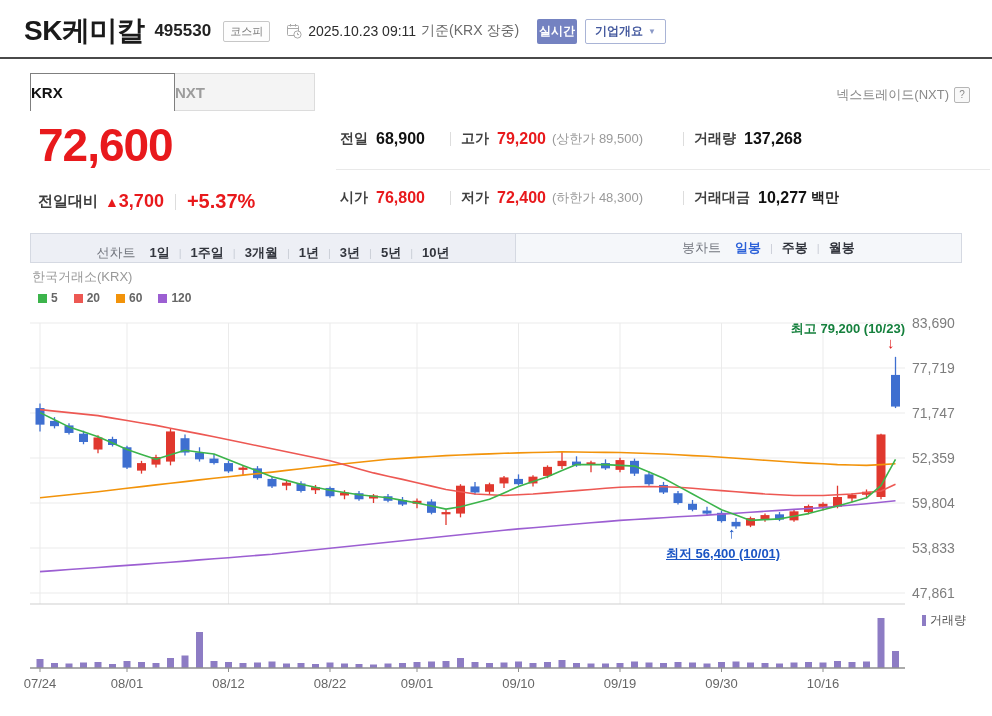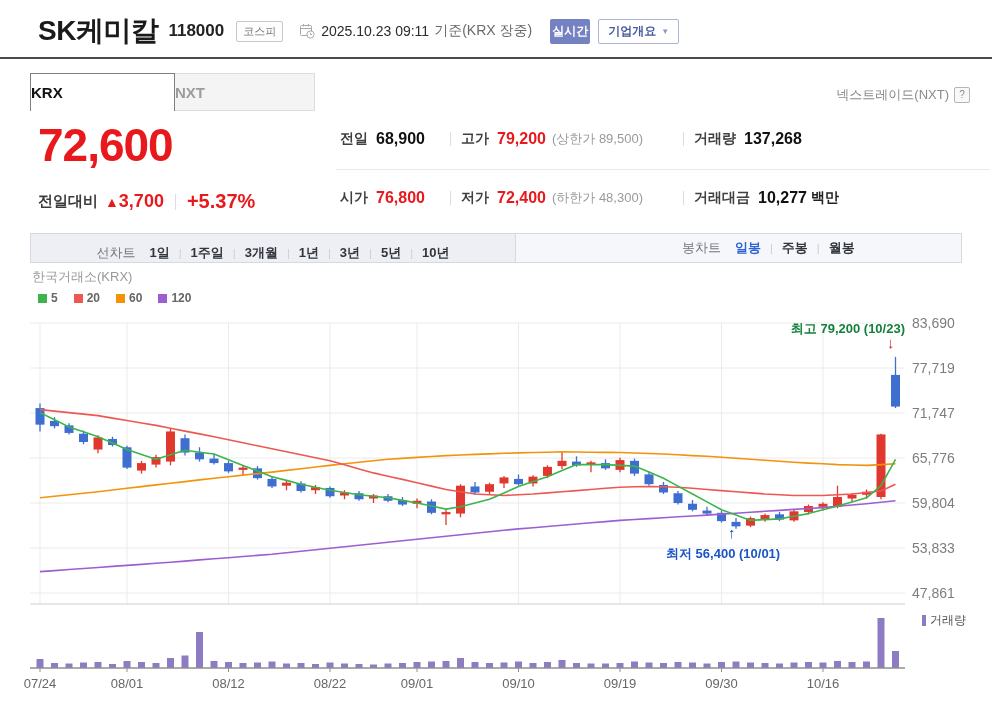--- a/index.html
+++ b/index.html
@@ -1,19 +1,19 @@
 <!DOCTYPE html>
 <html><head>
 <meta charset="utf-8">
 <style>
   html,body{margin:0;padding:0;background:#fff;}
   .page{position:relative;width:992px;height:716px;background:#fff;overflow:hidden;
         font-family:"Liberation Sans","DejaVu Sans",sans-serif;}
   
-  .hdr{position:absolute;left:38px;top:12px;height:38px;display:flex;align-items:center;white-space:nowrap;text-align:right;}
+  .hdr{position:absolute;left:24px;top:12px;height:38px;display:flex;align-items:center;white-space:nowrap;text-align:right;}
   .hdr-title{font-size:28px;font-weight:bold;color:#1a1a1a;letter-spacing:-0.5px;}
   .hdr-code{margin-left:10px;font-size:17px;font-weight:bold;color:#222;}
   .hdr-badge{margin-left:12px;font-size:11px;color:#7c7c7c;border:1px solid #c7c7c7;background:#fdfdfd;
              padding:2px 6px;border-radius:2px;}
   .hdr-cal{margin-left:16px;display:inline-flex;}
   .hdr-dt{margin-left:6px;font-size:14px;color:#2c2c2c;}
   .hdr-dts{margin-left:5px;font-size:14px;color:#6a6a6a;}
   .btn-rt{margin-left:18px;background:#7482c1;color:#fff;font-size:12px;font-weight:bold;
           padding:4px 2px;border-radius:2px;cursor:pointer;}
   .btn-ov{margin-left:8px;background:#fff;color:#44599e;border:1px solid #a9b4d6;font-size:12px;font-weight:bold;
@@ -60,33 +60,33 @@
   .lg-item{display:flex;align-items:center;gap:4px;}
   .lg-sq{width:9px;height:9px;display:inline-block;}
   .lg-txt{font-size:12px;font-weight:bold;color:#666;}
   .chart-svg{position:absolute;left:0;top:0;width:992px;height:716px;pointer-events:none;z-index:1;}
   .ytick{position:absolute;left:912px;width:70px;font-size:14px;color:#7d7d7d;z-index:2;}
   .xtick{position:absolute;top:676px;width:64px;margin-left:-32px;text-align:center;font-size:13px;color:#666;z-index:2;}
   .anno{position:absolute;z-index:3;font-weight:bold;font-size:13px;white-space:nowrap;}
   .anno-high{left:745px;top:320px;width:160px;text-align:right;color:#15803d;}
   .anno-high-arrow{left:887px;top:334px;color:#e02020;font-size:15px;}
   .anno-low-arrow{left:728px;top:524px;color:#1b55c4;font-size:15px;}
-  .anno-low{left:666px;top:545px;color:#1b55c4;}
+  .anno-low{left:666px;top:545px;color:#1b55c4;text-decoration:underline;}
   .vol-legend{position:absolute;left:922px;top:612px;display:flex;align-items:center;gap:4px;z-index:2;}
   .vol-bar-glyph{width:4px;height:11px;background:#8d7cc4;display:inline-block;}
   .vol-legend-txt{font-size:12px;color:#555;}
 </style>
 </head>
 <body>
 
 <div class="page">
 
   <div class="hdr">
     <span class="hdr-title">SK케미칼</span>
-    <span class="hdr-code">118000</span>
+    <span class="hdr-code">495530</span>
     <span class="hdr-badge">코스피</span>
     <span class="hdr-cal">
       <svg width="16" height="16" viewBox="0 0 16 16">
         <rect x="1.5" y="2.5" width="11" height="10" rx="1" fill="none" stroke="#a9a9a9"></rect>
         <line x1="1.5" y1="5.5" x2="12.5" y2="5.5" stroke="#a9a9a9"></line>
         <line x1="4.5" y1="1" x2="4.5" y2="3.5" stroke="#a9a9a9"></line>
         <line x1="9.5" y1="1" x2="9.5" y2="3.5" stroke="#a9a9a9"></line>
         <circle cx="11.5" cy="11.5" r="3.6" fill="#ffffff" stroke="#a9a9a9"></circle>
         <polyline points="11.5,9.8 11.5,11.6 13,11.6" fill="none" stroke="#a9a9a9"></polyline>
       </svg>
@@ -429,21 +429,21 @@
 
   <div class="vol-legend">
     <span class="vol-bar-glyph"></span>
     <span class="vol-legend-txt">거래량</span>
   </div>
 
   <div id="tick-layer">
       <div class="ytick" style="top: 315px;">83,690</div>
       <div class="ytick" style="top: 359.996px;">77,719</div>
       <div class="ytick" style="top: 405px;">71,747</div>
-      <div class="ytick" style="top: 449.996px;">65,776</div>
+      <div class="ytick" style="top: 449.996px;">52,359</div>
       <div class="ytick" style="top: 495px;">59,804</div>
       <div class="ytick" style="top: 539.996px;">53,833</div>
       <div class="ytick" style="top: 585px;">47,861</div>
       <div class="xtick" style="left: 40px;">07/24</div>
       <div class="xtick" style="left: 127px;">08/01</div>
       <div class="xtick" style="left: 228.5px;">08/12</div>
       <div class="xtick" style="left: 330px;">08/22</div>
       <div class="xtick" style="left: 417px;">09/01</div>
       <div class="xtick" style="left: 518.5px;">09/10</div>
       <div class="xtick" style="left: 620px;">09/19</div>

